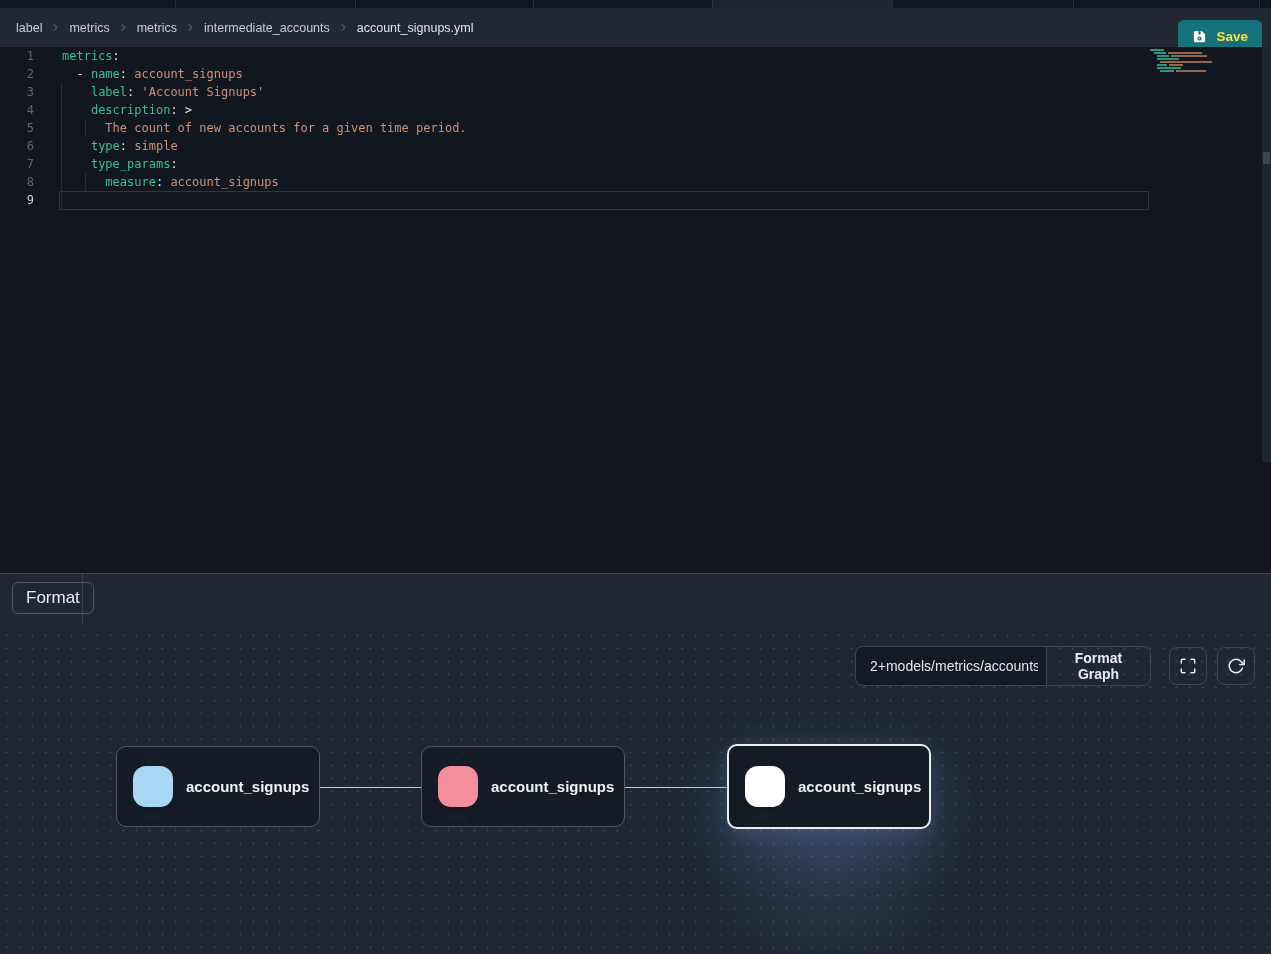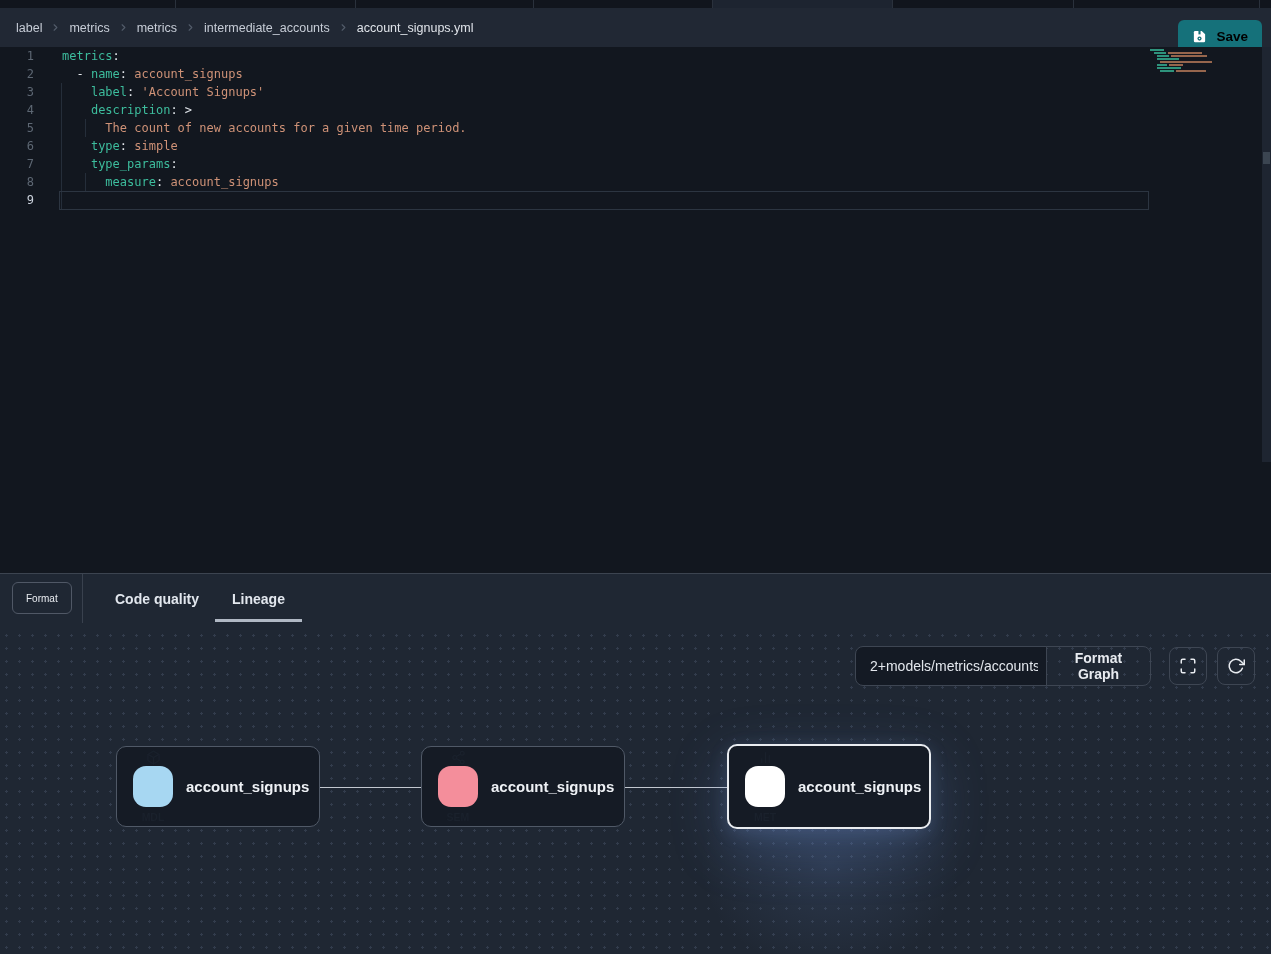--- a/index.html
+++ b/index.html
@@ -12,21 +12,21 @@
   .ts-div{position:absolute;top:0;width:1px;height:8px;background:#2a313c;}
 
   
   .crumb-bar{position:absolute;top:8px;left:0;width:1271px;height:39px;background:#212834;}
   .crumbs{position:absolute;left:16px;top:0;height:39px;display:flex;align-items:center;gap:8px;
           font-size:12.5px;color:#c7cdd7;}
   .crumb:last-child{color:#dfe3e9;}
   .chev{width:11px;height:11px;stroke:#535c6a;fill:none;stroke-width:2.4;
         stroke-linecap:round;stroke-linejoin:round;}
   .save-btn{position:absolute;right:9px;top:12px;height:33px;padding:0 14px;border:none;
-            border-radius:6px;display:flex;align-items:center;gap:9px;color:#000000;
+            border-radius:6px;display:flex;align-items:center;gap:9px;color:#fde047;
             font-size:13.5px;font-weight:600;font-family:inherit;cursor:pointer;}
   .save-btn svg{width:15px;height:15px;}
 
   
   .editor{position:absolute;top:47px;left:0;width:1271px;height:526px;background:#12171f;
           font-family:"DejaVu Sans Mono",monospace;font-size:12px;line-height:18px;}
   .gutter{position:absolute;left:0;top:0;width:34px;text-align:right;color:#5d6773;}
   .ln{height:18px;}
   .ln.act{color:#ccd3dd;}
   .code{position:absolute;left:62px;top:0;white-space:pre;color:#e2e6eb;}
@@ -46,21 +46,21 @@
   .mrow span{height:2px;display:block;}
   .mb-key{background:#2e937c;}
   .mb-value{background:#96664d;}
   .vsb{position:absolute;left:1262px;top:0;width:9px;height:415px;background:#1e2531;}
   .vsb-mark{position:absolute;left:1263px;top:105px;width:7px;height:12px;background:#3b4551;}
 
   
   .bottom{position:absolute;top:573px;left:0;width:1271px;height:381px;background:#1f2733;
           border-top:1px solid #3c4450;box-sizing:border-box;}
   .fmt-btn{position:absolute;left:12px;top:8px;height:32px;padding:0 13px;background:transparent;
-           border:1px solid #505866;border-radius:6px;color:#e9ecf1;font-size:10px;
+           border:1px solid #505866;border-radius:6px;color:#e9ecf1;font-size:17px;
            font-family:inherit;display:flex;align-items:center;cursor:pointer;}
   .bp-div{position:absolute;left:82px;top:0;width:1px;height:49px;background:#39414e;}
   .bp-tabs{position:absolute;left:115px;top:0;height:49px;display:flex;gap:33px;}
   .bp-tab{display:flex;align-items:center;position:relative;color:#e2e7ee;font-size:14px;
           font-weight:600;cursor:pointer;}
   .bp-tab.active::after{content:"";position:absolute;left:-17px;right:-17px;bottom:1px;
           height:3px;background:#b0b8c4;}
 
   .canvas{position:absolute;left:0;top:55px;width:1271px;height:326px;
           background-image:radial-gradient(rgba(95,110,135,.30) 1px,transparent 1.3px);
@@ -195,24 +195,20 @@
           <span class="mb-value" style="width: 30px;"></span>
         </div>
       </div>
     <div class="vsb"></div>
     <div class="vsb-mark"></div>
   </div>
 
   <div class="bottom">
     <button class="fmt-btn">Format</button>
     <div class="bp-div"></div>
-    <div class="bp-tabs">
-        <div class="bp-tab">Code quality</div>
-        <div class="bp-tab active">Lineage</div>
-      </div>
 
     <div class="canvas"></div>
 
     <div class="glow"></div>
     <div class="edge e1"></div>
     <div class="edge e2"></div>
     <div id="graph-host">
         <div class="node n0">
           <div class="badge" style="background: rgb(167, 215, 242);">
             <span>

